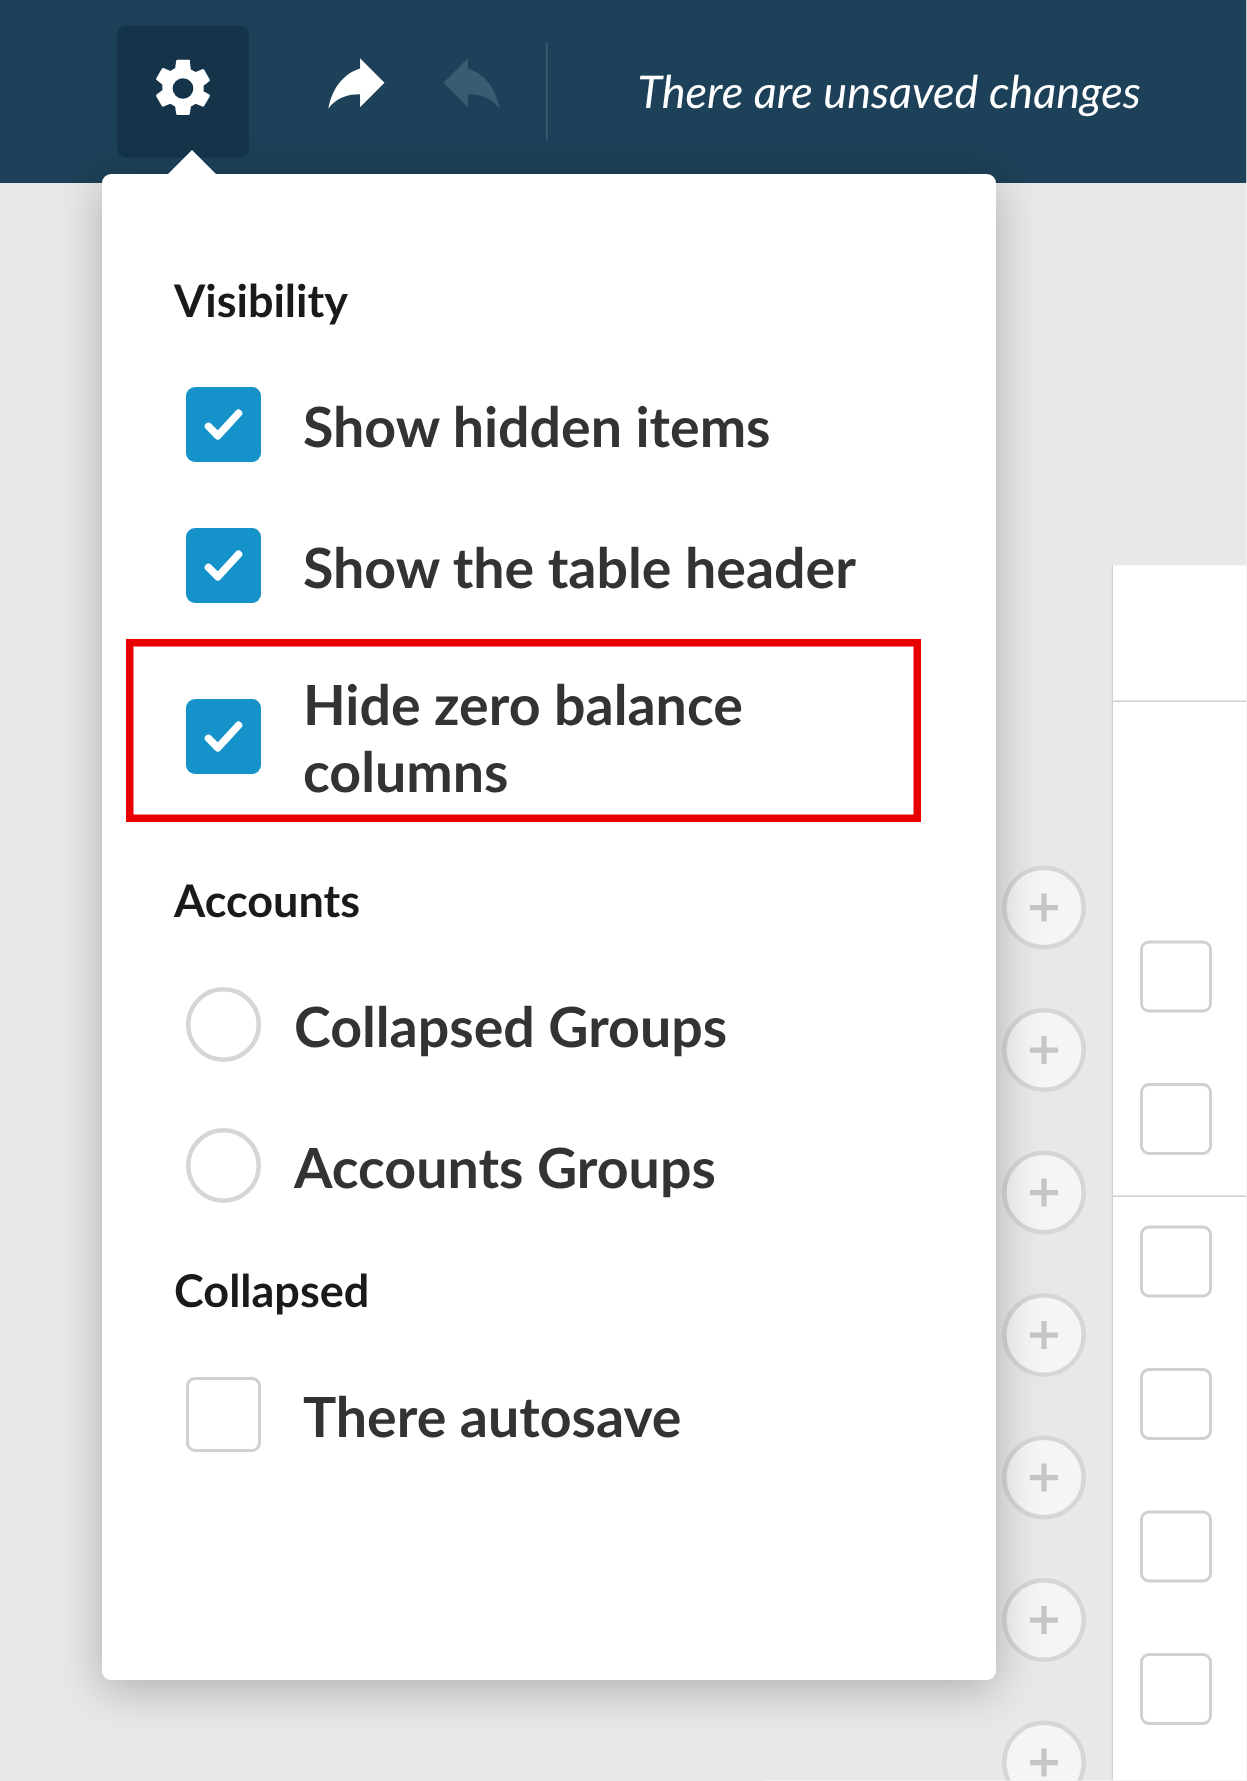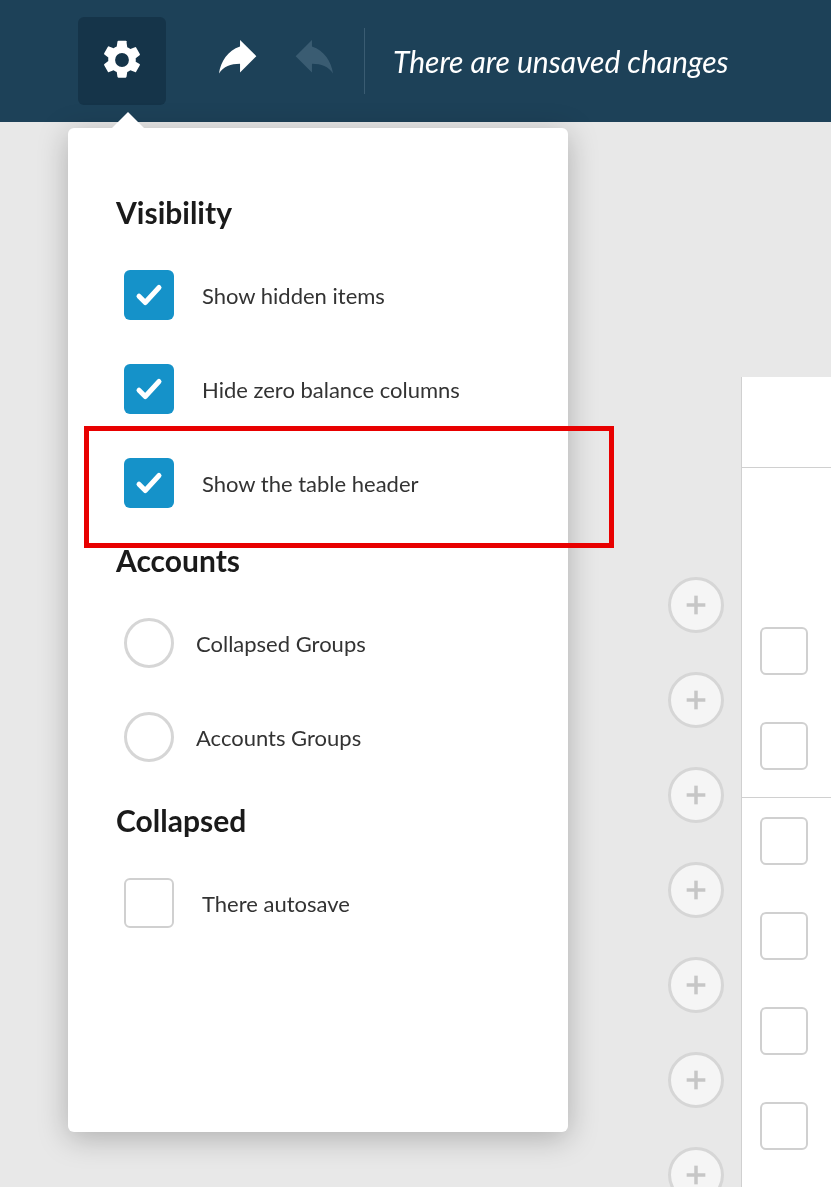--- a/index.html
+++ b/index.html
@@ -46,20 +46,21 @@
       width: 1px;
       height: 66px;
       background: #3a5c72;
       margin: 0 28px 0 18px;
     }
     .status-text {
       color: #fff;
       font-style: italic;
       font-size: 30px;
       font-weight: 400;
+      margin-left: 32px;
     }
     .bg-panel {
       position: absolute;
       top: 122px;
       left: 0;
       right: 0;
       bottom: 0;
       background: #e8e8e8;
     }
     .right-panel {
@@ -93,23 +94,23 @@
       border-radius: 50%;
       display: flex;
       align-items: center;
       justify-content: center;
       background: #f5f5f5;
     }
     .plus-circle svg { stroke: #c6c6c6; }
 
     .dropdown {
       position: absolute;
-      top: 128px;
+      top: 116px;
       left: 68px;
-      width: 500px;
+      width: 596px;
       height: 1004px;
       background: #fff;
       border-radius: 6px;
       box-shadow: 0 6px 30px rgba(0,0,0,0.25);
       padding: 66px 44px 40px 48px;
       z-index: 10;
     }
     .dropdown::before {
       content: "";
       position: absolute;
@@ -160,24 +161,23 @@
       content: "";
       position: absolute;
       top: 6px; left: 6px; right: 6px; bottom: 6px;
       background: #1592c9;
       border-radius: 50%;
     }
     .radio.unselected {
       border: 3px solid #d6d6d6;
     }
     .opt-label {
-      font-size: 22px;
+      font-size: 37px;
       color: #333;
-      font-weight: 400;
-      text-align: center;
+      font-weight: 700;
     }
     .highlight {
       border: 5px solid #e80000;
       position: absolute;
       left: 84px;
       top: 426px;
       width: 530px;
       height: 122px;
       pointer-events: none;
       z-index: 20;
@@ -281,33 +281,33 @@
     </div>
     <span class="opt-label">Show hidden items</span>
   </div>
 
   <div class="opt-row">
     <div class="checkbox checked">
       <svg width="30" height="30" viewBox="0 0 24 24" fill="none" stroke-width="4" stroke-linecap="round" stroke-linejoin="round">
           <polyline points="4 13 9 18 20 6"></polyline>
         </svg>
     </div>
-    <span class="opt-label">Hide zero balance columns</span>
+    <span class="opt-label">Show the table header</span>
   </div>
 
   <div class="opt-row">
     <div class="checkbox checked">
       <svg width="30" height="30" viewBox="0 0 24 24" fill="none" stroke-width="4" stroke-linecap="round" stroke-linejoin="round">
           <polyline points="4 13 9 18 20 6"></polyline>
         </svg>
     </div>
-    <span class="opt-label">Show the table header</span>
-  </div>
-
-  <div class="section-title" style="margin-top:12px">Accounts</div>
+    <span class="opt-label">Hide zero balance columns</span>
+  </div>
+
+  <div class="section-title" style="margin-top:24px">Accounts</div>
 
 
   <div class="opt-row">
     <div class="radio unselected"></div>
     <span class="opt-label">Collapsed Groups</span>
   </div>
 
   <div class="opt-row">
     <div class="radio unselected"></div>
     <span class="opt-label">Accounts Groups</span>

